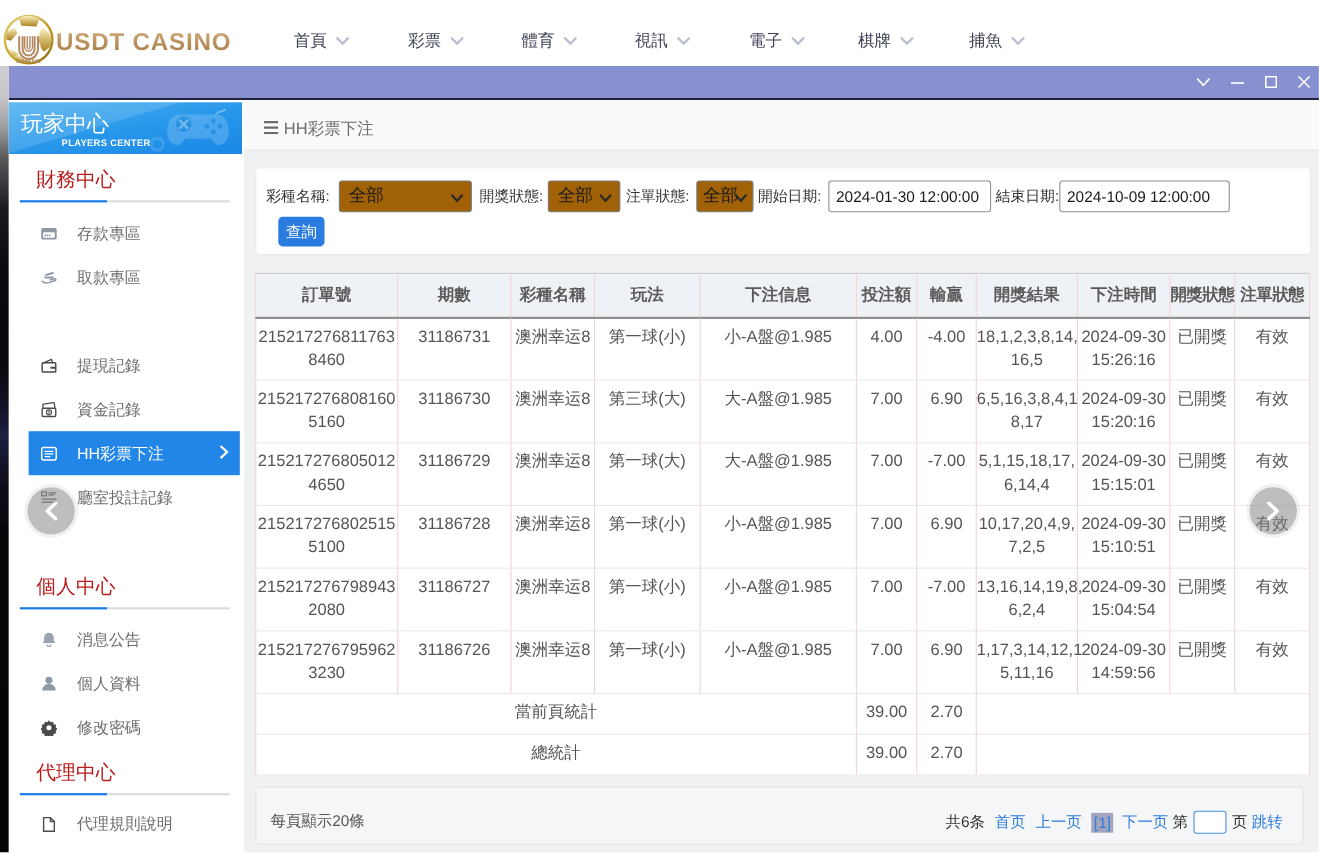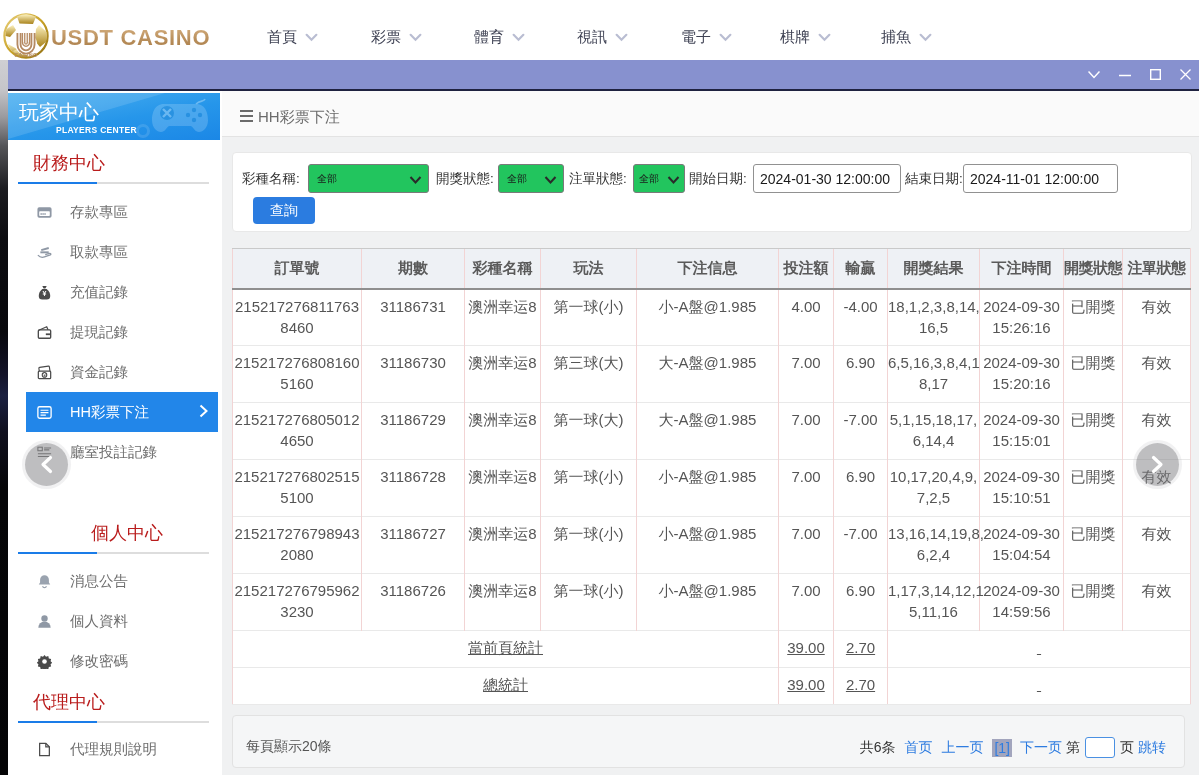--- a/index.html
+++ b/index.html
@@ -45,34 +45,34 @@
 
 
 #content { position:absolute; left:222px; top:91px; width:977px; height:684px; background:#f0f1f2; }
 #crumb { position:absolute; left:0; top:0; width:977px; height:46px; background:#fafafa; border-bottom:1px solid #e3e3e3; }
 #crumb .ham { position:absolute; left:18px; top:19px; }
 #crumb .bc { position:absolute; left:36px; top:17px; font-size:15px; color:#6b6b6b; }
 
 #filter { position:absolute; left:10px; top:61px; width:960px; height:80px; background:#fff; border:1px solid #e8e8e8; border-radius:4px; }
 .flabel { font-size:13.5px; color:#333; }
 .fitem { position:absolute; top:11px; height:29px; display:flex; align-items:center; }
-.fsel { border:1px solid #7a7a7a; border-radius:3px; background:#22c55e; font-size:10px; color:#1a1a1a; padding-left:8px; }
+.fsel { border:1px solid #7a7a7a; border-radius:3px; background:#a16207; font-size:16px; color:#1a1a1a; padding-left:8px; }
 .fsel svg { position:absolute; right:6px; top:11px; }
 .finput { border:1px solid #919191; border-radius:3px; background:#fff; font-size:14px; color:#1a1a1a; padding-left:6px; }
-#qbtn { position:absolute; left:20px; top:44px; width:62px; height:27px; background:#2b7ce0; border-radius:4px; color:#fff; font-size:14px; display:flex; align-items:center; justify-content:center; }
+#qbtn { position:absolute; left:20px; top:44px; width:42px; height:27px; background:#2b7ce0; border-radius:4px; color:#fff; font-size:14px; display:flex; align-items:center; justify-content:center; }
 
 
 #tbl { position:absolute; left:10px; top:157px; width:958px; border-collapse:collapse; table-layout:fixed; background:#fff; }
 #tbl th { white-space:nowrap; background:#eef1f5; border-top:1px solid #c9c9c9; border-bottom:2px solid #8f8f8f; font-size:15px; font-weight:bold; color:#5a5a5a; height:40px; padding:0; }
 #tbl td { font-size:15px; color:#555; text-align:center; padding:6px 0 0 0; line-height:21px; vertical-align:top; }
 #tbl .dr td { height:57px; border-top:1px solid #e9e9e9; }
 #tbl th + th, #tbl td.bl { border-left:1px solid #f2d4d4; }
 #tbl .olb { border-left:1px solid #f2d4d4; }
 #tbl .orb { border-right:1px solid #f2d4d4; }
-#tbl .sumr td { height:37px; border-top:1px solid #e9e9e9;text-decoration:underline; }
+#tbl .sumr td { height:37px; border-top:1px solid #e9e9e9; }
 #tbl tr:last-child td { border-bottom:1px solid #e9e9e9; }
 
 
 #pager { position:absolute; left:10px; top:624px; width:953px; height:53px; background:#f5f6f7; border:1px solid #e2e2e2; border-radius:4px; }
 #pager .lft { position:absolute; left:13px; top:22px; font-size:14px; color:#555; }
 #pager .rgt { position:absolute; right:18px; top:5px; height:53px; display:flex; align-items:center; font-size:14px; color:#333; }
 #pager .rgt a { color:#2e7ce0; text-decoration:none; }
 #pager .cur { background:#a2a5bd; color:#2e7ce0; padding:1px 2px; }
 #pager .jin { width:30px; height:21px; border:1px solid #4a90e2; border-radius:3px; background:#fff; }
 </style>
@@ -180,25 +180,20 @@
           <rect x="2.5" y="7" width="12" height="5.5" rx="0.8" fill="#fff"></rect>
           <rect x="4" y="9.2" width="1.4" height="2" fill="#8f98a5"></rect>
           <rect x="6.2" y="9.2" width="1.4" height="2" fill="#8f98a5"></rect>
           <rect x="8.4" y="9.2" width="1.4" height="2" fill="#8f98a5"></rect>
         </svg>存款專區</div>
     <div class="mi" style="top:141px;"><svg class="ic" viewBox="0 0 17 17">
           <path d="M4.5 4.8 l8.5-2.4 .6 2 -8.5 2.4z" fill="#8f98a5"></path>
           <path d="M3.8 7.2 h9.5 v2.2 h-9.5z" fill="#8f98a5"></path>
           <path d="M1 11.5 c2.5 2.8 4.5 3 7.5 2 l6.5-2.2 c1.2-.5.6-2.2-.9-1.8 l-4.8 1.3" fill="none" stroke="#8f98a5" stroke-width="1.5"></path>
         </svg>取款專區</div>
-    <div class="mi" style="top:181px;"><svg class="ic" viewBox="0 0 17 17">
-          <path d="M6 1 h5 l-1.5 3 h-2z" fill="#4a4a4a"></path>
-          <path d="M6 4.5 h5 c3 2.5 4 5 4 8 a4 4 0 0 1 -4 4 h-5 a4 4 0 0 1 -4 -4 c0-3 1-5.5 4-8z" fill="#4a4a4a"></path>
-          <text x="8.5" y="13" font-size="8" fill="#fff" text-anchor="middle" font-weight="bold">¥</text>
-        </svg>充值記錄</div>
     <div class="mi" style="top:221px;"><svg class="ic" viewBox="0 0 17 17">
           <path d="M2 6 l9-4 1.5 3.5" fill="none" stroke="#4a4a4a" stroke-width="1.4"></path>
           <rect x="1.5" y="5.5" width="14" height="9.5" rx="1.2" fill="none" stroke="#4a4a4a" stroke-width="1.5"></rect>
           <path d="M10 9.5 h5.5 v2 H10z" fill="#4a4a4a"></path>
         </svg>提現記錄</div>
     <div class="mi" style="top:261px;"><svg class="ic" viewBox="0 0 17 17">
           <rect x="2.5" y="2" width="12" height="7.5" rx="1" fill="none" stroke="#4a4a4a" stroke-width="1.3" transform="rotate(-8 8 6)"></rect>
           <rect x="1.5" y="7" width="14" height="8.5" rx="1" fill="#fff" stroke="#4a4a4a" stroke-width="1.4"></rect>
           <circle cx="8.5" cy="11.2" r="2.6" fill="none" stroke="#4a4a4a" stroke-width="1.2"></circle>
           <text x="8.5" y="13.2" font-size="5.5" fill="#4a4a4a" text-anchor="middle">¥</text>
@@ -208,21 +203,21 @@
           <path d="M4 6 h9 M4 8.7 h9 M4 11.4 h6" stroke="#fff" stroke-width="1.3"></path>
         </svg>HH彩票下注
       <svg class="arr" width="9" height="14" viewBox="0 0 9 14">
           <path d="M1.5 1.5 L7.5 7 L1.5 12.5" stroke="#fff" stroke-width="2" fill="none"></path>
         </svg></div>
     <div class="mi" style="top:341px;"><svg class="ic" viewBox="0 0 17 17">
           <rect x="1" y="2.5" width="5" height="4" fill="none" stroke="#6e6e6e" stroke-width="1.2"></rect>
           <path d="M8 3.5 h8 M8 5.5 h6 M1 10 h15 M1 13 h15" stroke="#6e6e6e" stroke-width="1.2"></path>
         </svg>廳室投註記錄</div>
 
-    <div class="sect" style="top:430px;text-align:center;">
+    <div class="sect" style="top:430px;">
         <div class="st">個人中心</div>
         <div class="ln"></div>
       </div>
     <div class="mi" style="top:470px;"><svg class="ic" viewBox="0 0 17 17">
           <path d="M8.5 1.5 a5 5 0 0 1 5 5 v3 l1.5 2.5 h-13 L3.5 9.5 v-3 a5 5 0 0 1 5-5z" fill="#9aa3af"></path>
           <path d="M6.5 13.5 a2 2 0 0 0 4 0" fill="none" stroke="#9aa3af" stroke-width="1.3"></path>
         </svg>消息公告</div>
     <div class="mi" style="top:510px;text-align:center;"><svg class="ic" viewBox="0 0 17 17">
           <circle cx="8.5" cy="5" r="3.6" fill="#8f98a5"></circle>
           <path d="M1.5 15.5 a7 7 0 0 1 14 0z" fill="#8f98a5"></path>
@@ -269,21 +264,21 @@
       <div class="fitem fsel" style="left:400px; width:52px; padding-left:5px;">全部<svg style="right:4px" width="13" height="8" viewBox="0 0 13 8">
             <path d="M1.5 1 L6.5 6.5 L11.5 1" stroke="#2a2a2a" stroke-width="2" fill="none"></path>
           </svg></div>
       <div class="fitem" style="left:456px;">
           <span class="flabel">開始日期:</span>
         </div>
       <div class="fitem finput" style="left:520px; width:148px;">2024-01-30 12:00:00</div>
       <div class="fitem" style="left:672px;">
           <span class="flabel">結束日期:</span>
         </div>
-      <div class="fitem finput" style="left:730px; width:155px;">2024-11-01 12:00:00</div>
+      <div class="fitem finput" style="left:730px; width:155px;">2024-10-09 12:00:00</div>
       <div id="qbtn">查詢</div>
     </div>
 
     <table id="tbl">
       <colgroup>
         <col style="width:129px">
           <col style="width:103px">
           <col style="width:76px">
           <col style="width:96px">
         <col style="width:142px">

